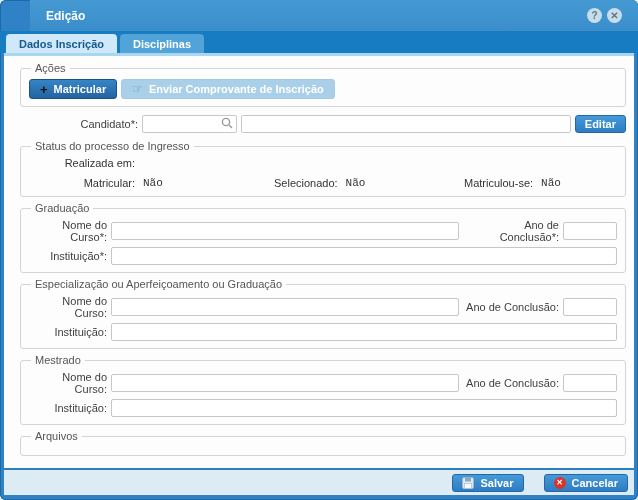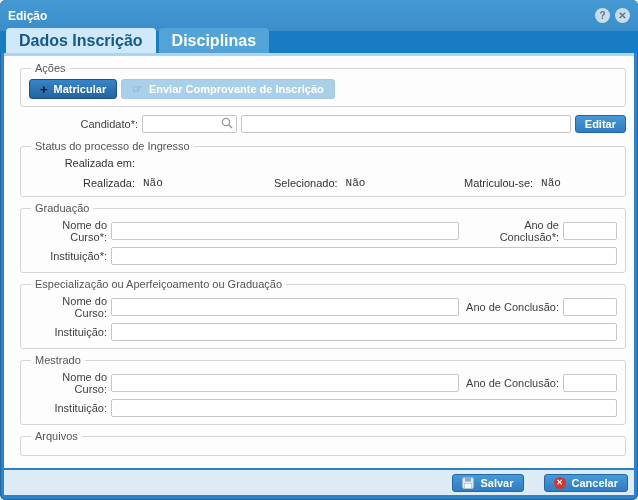--- a/index.html
+++ b/index.html
@@ -9,33 +9,33 @@
     width:638px; height:500px; margin:0;
     background:#2e82c5;
     border-radius:6px;
     overflow:hidden;
     display:flex; flex-direction:column;
     padding-bottom:5px;
     box-shadow:0 0 0 1px #1f6aa6 inset;
   }
 
   
-  .titlebar { height:31px; background:linear-gradient(#459ad3,#3a8dca); display:flex; align-items:center; padding:0 8px; flex:0 0 auto; }
+  .titlebar { height:31px; background:linear-gradient(#459ad3,#3a8dca); display:flex; align-items:center; padding:0 16px; flex:0 0 auto;margin-left:30px; }
   .titlebar .title { color:#fff; font-size:12px; font-weight:bold; }
   .titlebar .tools { margin-left:auto; display:flex; gap:5px; }
   .tool-circle {
     width:15px; height:15px; border-radius:50%;
     background:#c9dcea; color:#57788f;
     font-size:10px; font-weight:bold; line-height:15px; text-align:center;
     cursor:pointer; user-select:none;
   }
 
   
   .tabstrip { height:22px; background:#177cc2; display:flex; align-items:flex-end; padding-left:6px; gap:3px; flex:0 0 auto; }
-  .tab { font-size:16px; font-weight:bold; padding:4px 13px 3px 13px; border-radius:4px 4px 0 0; cursor:pointer; }
+  .tab { font-size:11px; font-weight:bold; padding:4px 13px 3px 13px; border-radius:4px 4px 0 0; cursor:pointer; }
   .tab.active { background:#cfe9fa; color:#15588f; }
   .tab.inactive { background:#51a3d8; color:#ffffff; }
 
   
   .body-wrap {
     flex:1 1 auto; margin:0 4px;
     background:#fdfdfd;
     border-top:3px solid #a9d7f2;
     padding:6px 8px 4px 16px;
     overflow:hidden;
@@ -149,21 +149,21 @@
     </div>
 
     <fieldset class="fs">
       <legend>Status do processo de Ingresso</legend>
       <div class="row realizada-row">
         <span class="slabel">Realizada em:</span>
         <span></span>
       </div>
       <div class="status-grid">
         <span class="status-cell cell-1">
-          <span class="slabel">Realizada:</span>
+          <span class="slabel">Matricular:</span>
           <span class="svalue">Não</span>
         </span>
         <span class="status-cell cell-2">
           <span>Selecionado:</span>
           <span class="svalue">Não</span>
         </span>
         <span class="status-cell cell-3">
           <span>Matriculou-se:</span>
           <span class="svalue">Não</span>
         </span>

